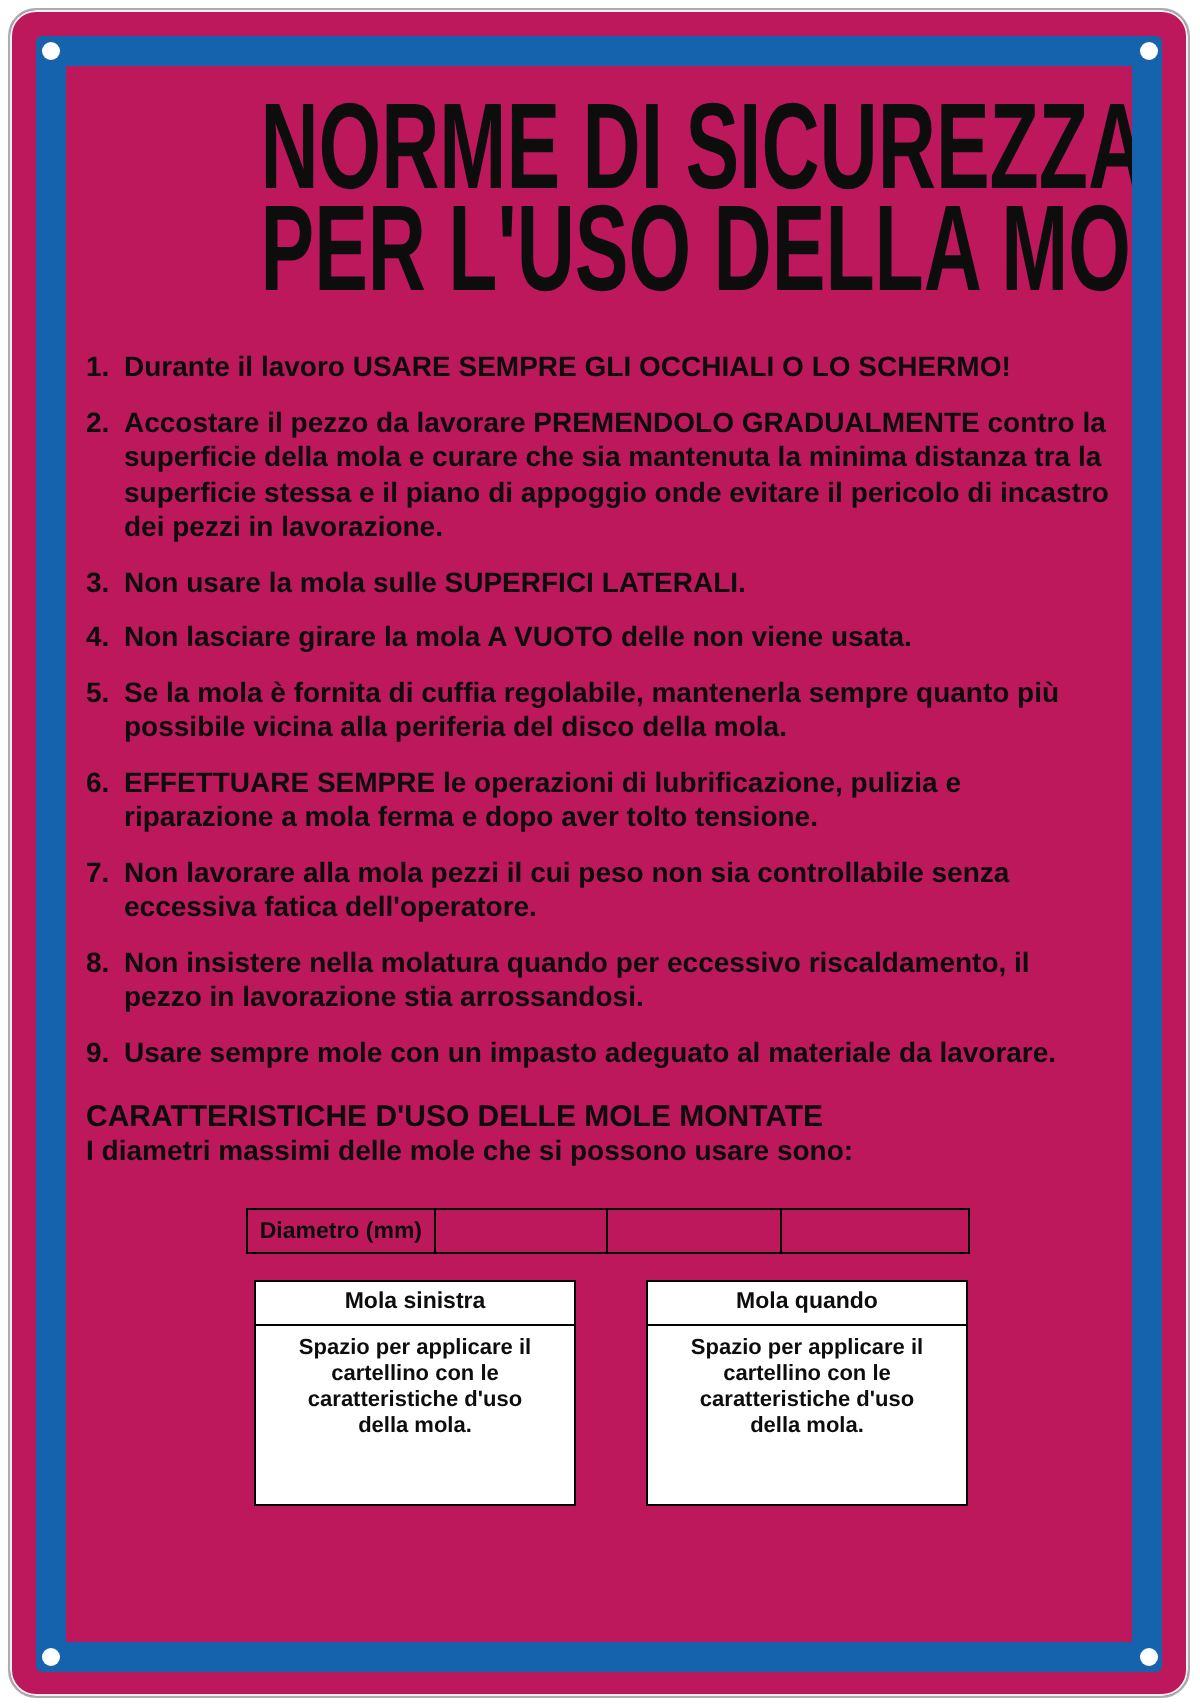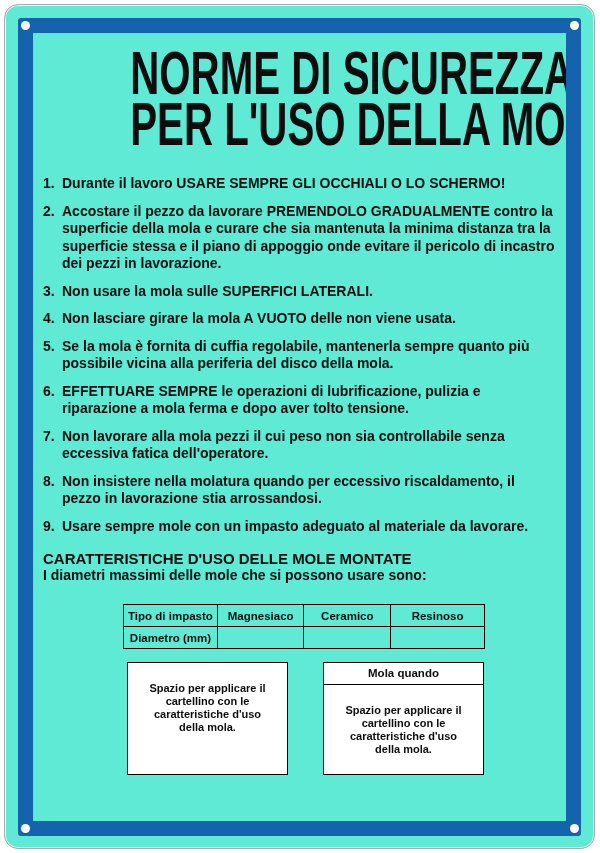--- a/index.html
+++ b/index.html
@@ -2,21 +2,21 @@
 <html style="--frame-blue: #1563ac;"><head>
 <meta charset="utf-8">
 <style>
   :root { --frame-blue:#1563ac; --ink:#0d0d0d; }
   * { box-sizing: border-box; margin:0; padding:0; }
   html,body { width:600px; height:853px; background:#fff; }
   body { font-family:"Liberation Sans", sans-serif; color:var(--ink); position:relative; }
 
   .plate {
     position:absolute; left:4px; top:4px; width:591px; height:845px;
-    border:1.5px solid #a9adb1; border-radius:14px; background:#5eead4;
+    border:1.5px solid #a9adb1; border-radius:14px; background:#be185d;
     box-shadow: inset 0 0 0 1px #f2f2f2;
   }
   .frame {
     position:absolute; left:13px; top:13px; right:13px; bottom:12px;
     border:15px solid var(--frame-blue); border-radius:3px;
   }
   .hole { position:absolute; width:9px; height:9px; border-radius:50%; background:#fff; z-index:3; }
   .hole.tl { left:16px;  top:16px; }
   .hole.tr { right:15px; top:16px; }
   .hole.bl { left:16px;  bottom:15px; }
@@ -43,21 +43,21 @@
   table.spec td { border:1.5px solid #000; height:22px; text-align:center;
                   font-size:11.5px; font-weight:bold; padding:1px 2px; }
   table.spec col.c0 { width:26%; } table.spec col.c1 { width:24%; }
   table.spec col.c2 { width:24%; } table.spec col.c3 { width:26%; }
 
   .boxes { display:flex; margin:13px 0 0 84px; }
   .wheel-box { width:161px; height:113px; border:1.5px solid #000; background:#fff; }
   .wheel-box + .wheel-box { margin-left:35px; }
   .wheel-box .box-title { display:block; height:22px; line-height:21px; text-align:center;
                           font-size:11.5px; font-weight:bold; border-bottom:1.5px solid #000; }
-  .wheel-box .box-body { display:block; margin-top:19px; text-align:center;
+  .wheel-box .box-body { display:block; margin-top:5px; text-align:center;
                          font-size:11px; line-height:13px; font-weight:bold; white-space:pre-line; }
 </style>
 </head>
 <body>
 
 <div class="plate">
   <div class="frame"></div>
   <div class="hole tl"></div>
   <div class="hole tr"></div>
   <div class="hole bl"></div>
@@ -116,36 +116,31 @@
 
     <table class="spec">
       <colgroup>
           <col class="c0">
           <col class="c1">
           <col class="c2">
           <col class="c3">
         </colgroup>
       <tbody>
         <tr>
-          <td>Tipo di impasto</td>
-          <td>Magnesiaco</td>
-          <td>Ceramico</td>
-          <td>Resinoso</td>
-        </tr>
-        <tr>
           <td>Diametro (mm)</td>
           <td></td>
           <td></td>
           <td></td>
         </tr>
       </tbody>
     </table>
 
     <div class="boxes">
       <div class="wheel-box">
+        <span class="box-title">Mola sinistra</span>
         <span class="box-body">Spazio per applicare il
 cartellino con le
 caratteristiche d'uso
 della mola.</span>
       </div>
       <div class="wheel-box">
         <span class="box-title">Mola quando</span>
         <span class="box-body">Spazio per applicare il
 cartellino con le
 caratteristiche d'uso

